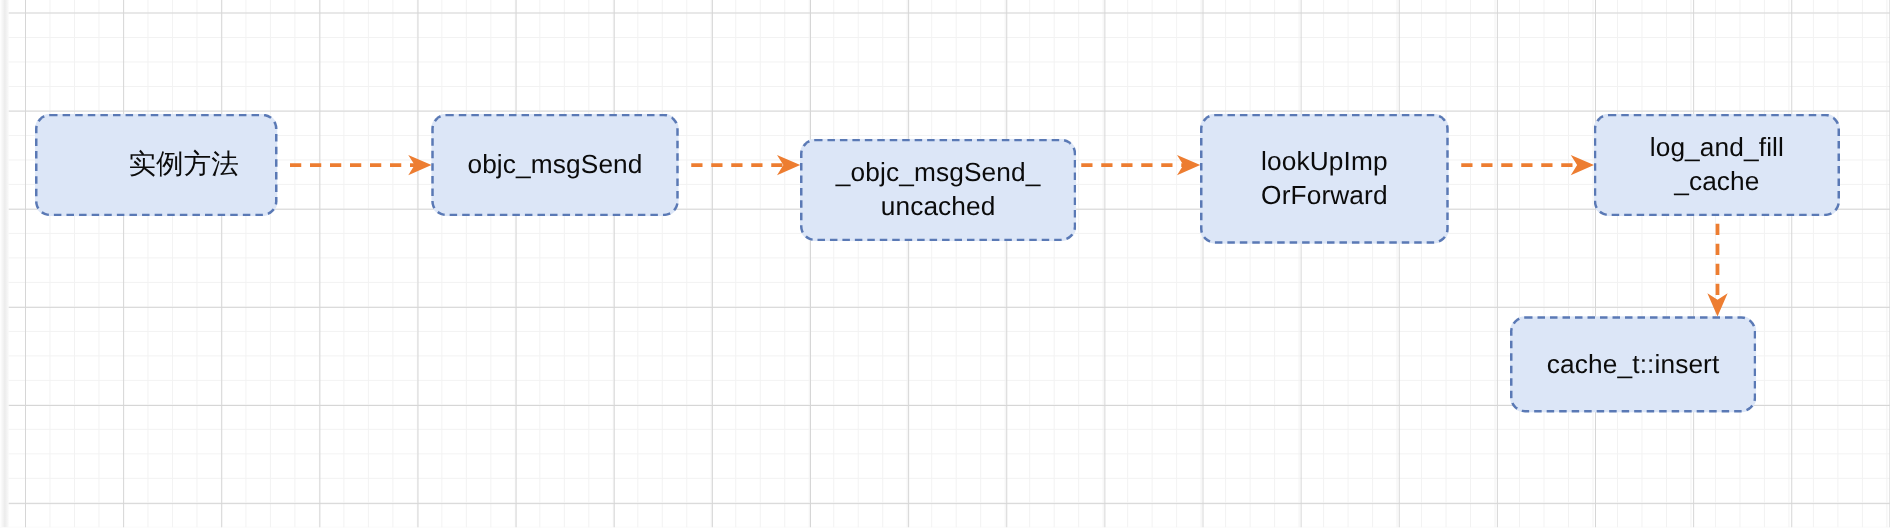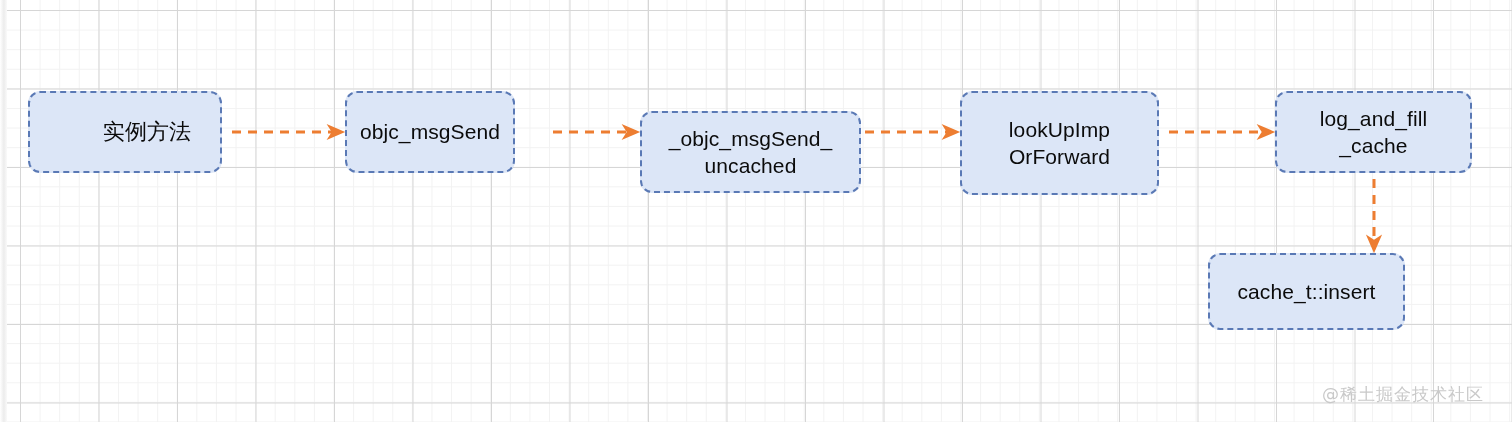--- a/index.html
+++ b/index.html
@@ -93,25 +93,24 @@
         <line x1="232" y1="132" x2="341" y2="132" stroke="#ed7d31" stroke-width="3" stroke-dasharray="9 7" marker-end="url(#arrowhead)"></line>
         <line x1="553" y1="132" x2="636" y2="132" stroke="#ed7d31" stroke-width="3" stroke-dasharray="9 7" marker-end="url(#arrowhead)"></line>
         <line x1="849" y1="132" x2="956" y2="132" stroke="#ed7d31" stroke-width="3" stroke-dasharray="9 7" marker-end="url(#arrowhead)"></line>
         <line x1="1169" y1="132" x2="1271" y2="132" stroke="#ed7d31" stroke-width="3" stroke-dasharray="9 7" marker-end="url(#arrowhead)"></line>
         <line x1="1374" y1="179" x2="1374" y2="249" stroke="#ed7d31" stroke-width="3" stroke-dasharray="9 7" marker-end="url(#arrowhead)"></line>
       </g>
   </svg>
 
   <div id="nodes-layer">
       <div class="node cjk" style="left: 28px; top: 91px; width: 194px; height: 82px;">实例方法</div>
-      <div class="node" style="left: 345px; top: 91px; width: 170px; height: 82px;">objc_msgSend</div>
+      <div class="node" style="left: 345px; top: 91px; width: 198px; height: 82px;">objc_msgSend</div>
       <div class="node" style="left: 640px; top: 77px; width: 221px; height: 82px; margin-top: 34px;">_objc_msgSend_
 uncached</div>
       <div class="node" style="left: 960px; top: 91px; width: 199px; height: 104px;">lookUpImp
 OrForward</div>
       <div class="node" style="left: 1275px; top: 91px; width: 197px; height: 82px; text-align: center;">log_and_fill
 _cache</div>
       <div class="node" style="left: 1208px; top: 253px; width: 197px; height: 77px;">cache_t::insert</div>
     </div>
 
-  <div id="watermark">@稀土掘金技术社区</div>
 
 </div>
 
 </body></html>

